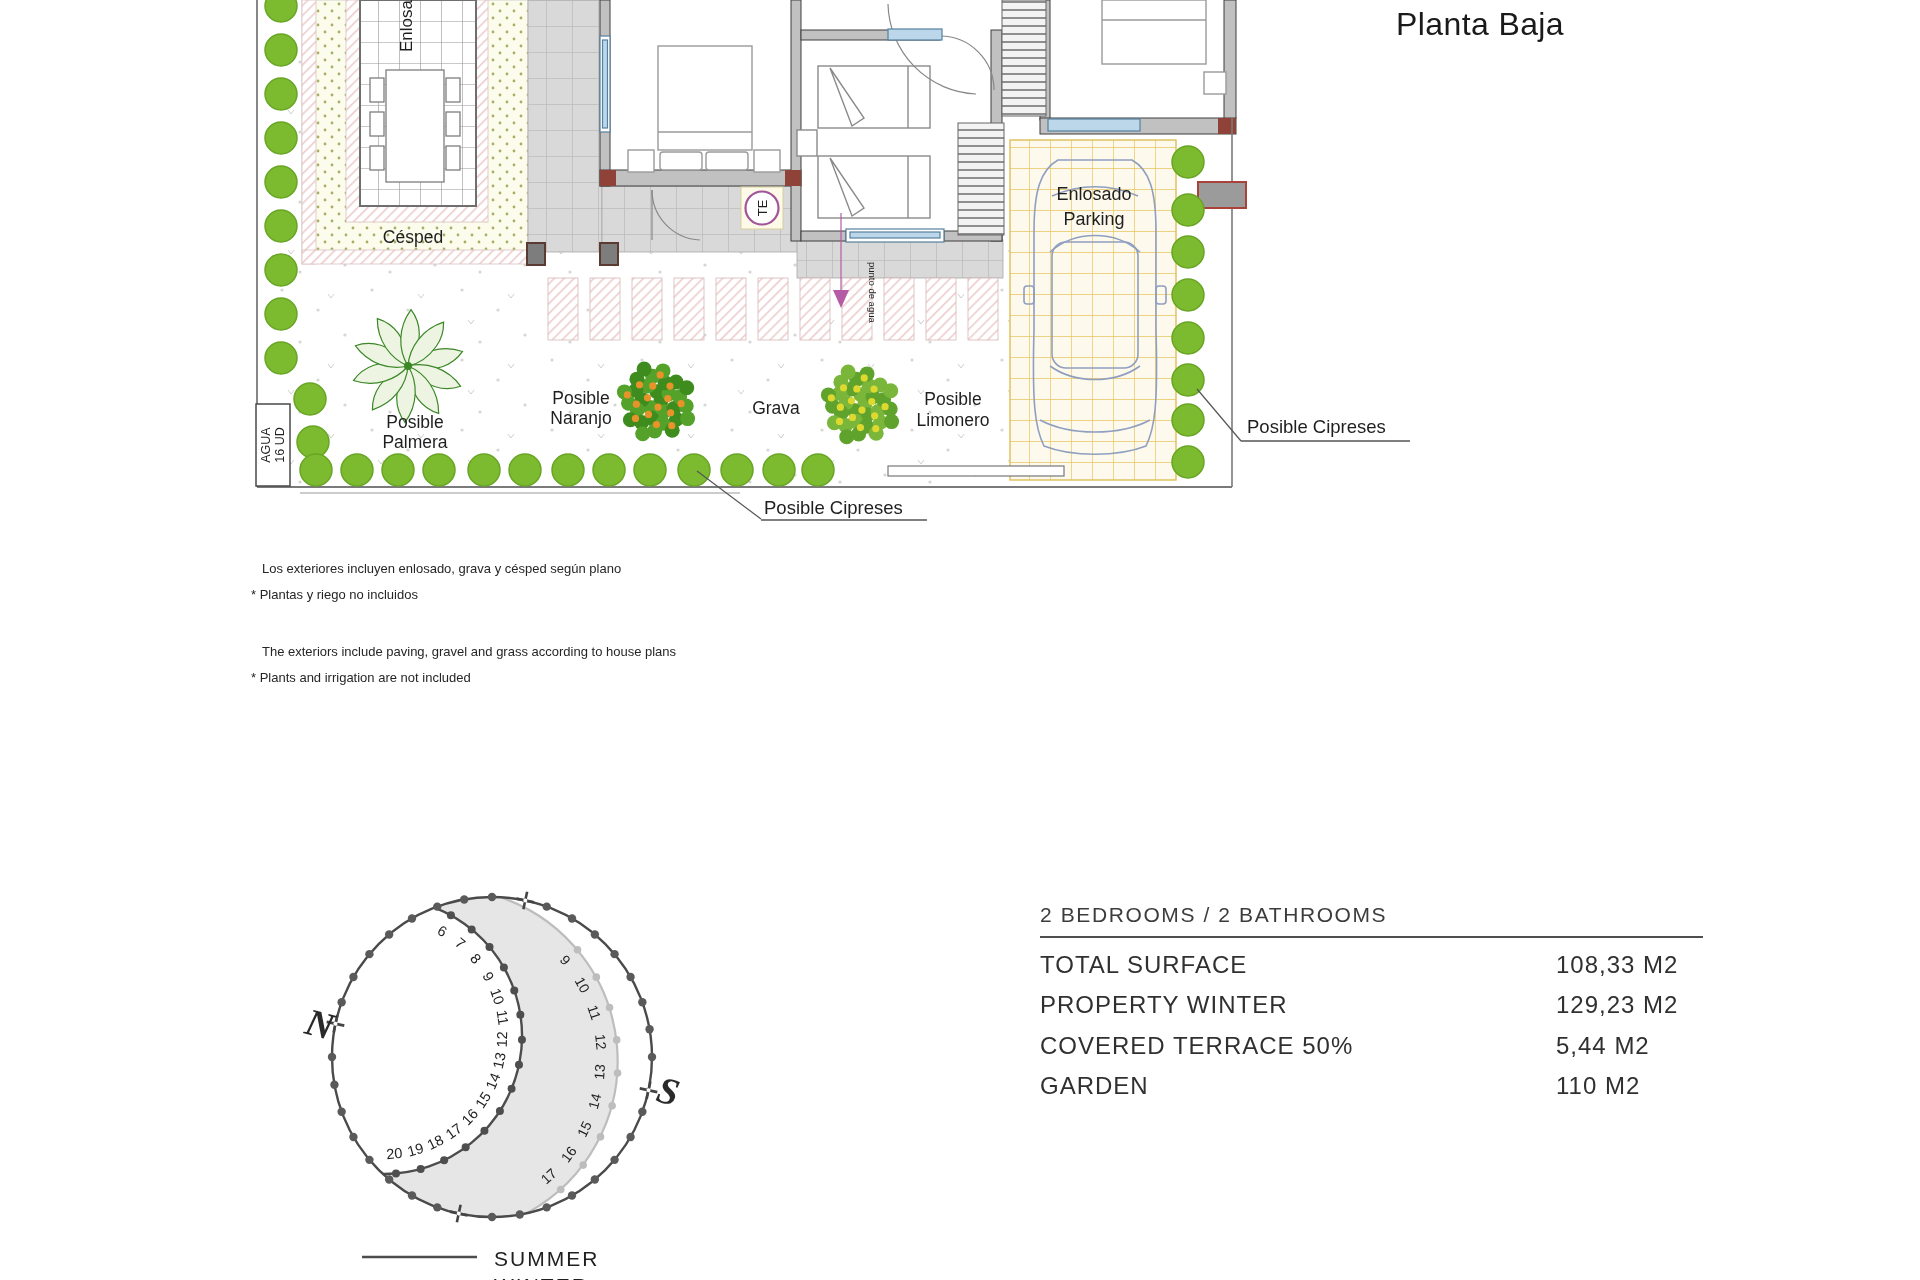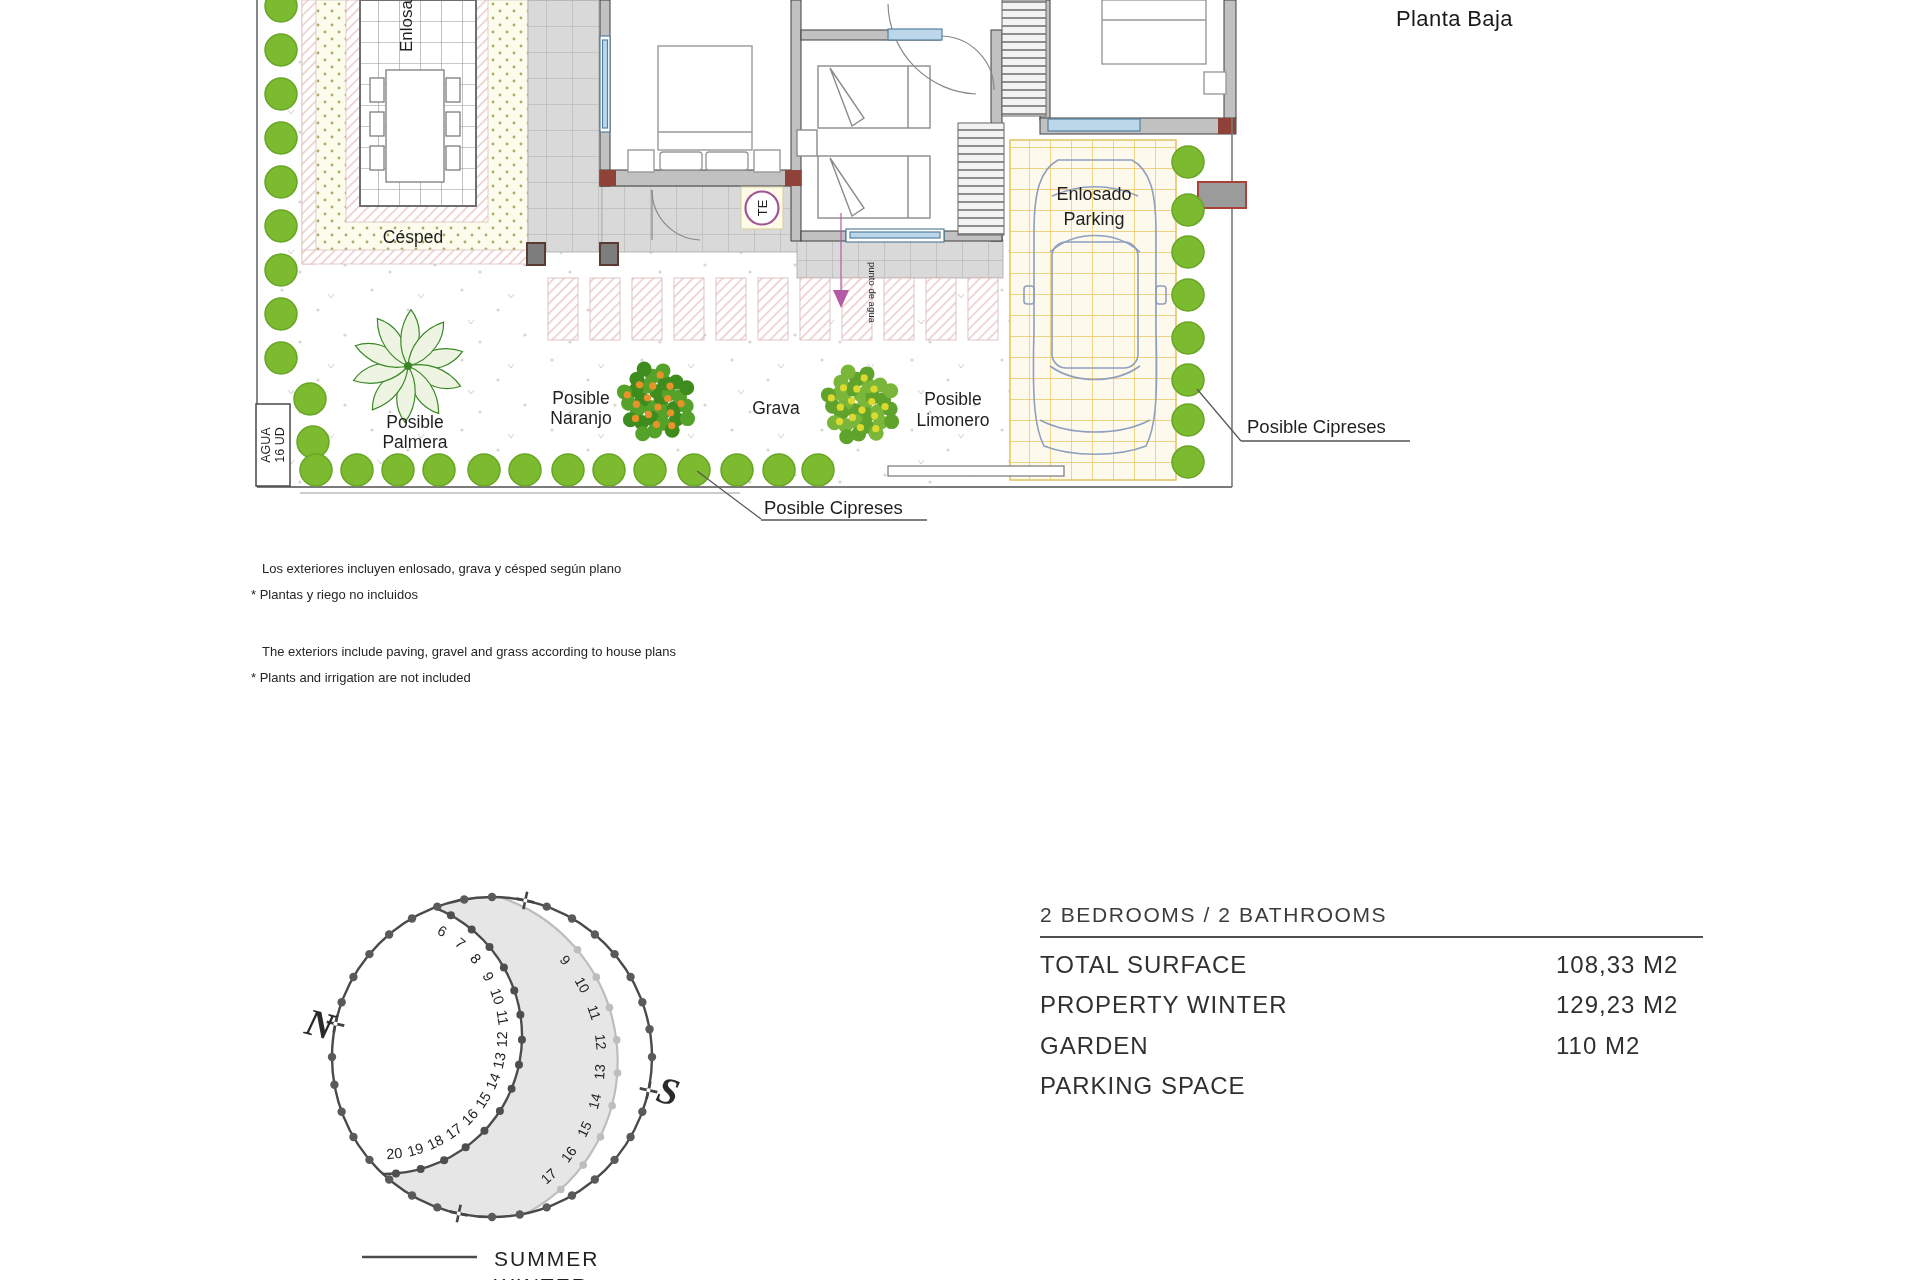--- a/index.html
+++ b/index.html
@@ -1,20 +1,20 @@
 <!DOCTYPE html>
 <html><head>
 <meta charset="utf-8">
 <style>
   html,body{margin:0;padding:0;background:#fff;}
   #page{position:relative;width:1920px;height:1280px;background:#ffffff;overflow:hidden;
         font-family:"Liberation Sans",sans-serif;}
   #plan-svg{position:absolute;left:0;top:0;}
   .ptext{font-family:"Liberation Sans",sans-serif;fill:#1f1f1f;}
-  #page-title{position:absolute;left:1396px;top:6px;font-size:22px;color:#1a1a1a;letter-spacing:.4px;}
+  #page-title{position:absolute;left:1396px;top:6px;font-size:32px;color:#1a1a1a;letter-spacing:.4px;}
   .notes{position:absolute;left:251px;top:556px;font-size:13px;color:#262626;line-height:26px;}
   .nline.indent{padding-left:11px;}
   .nline.gap{margin-top:31px;}
   #specs{position:absolute;left:1040px;top:903px;width:663px;color:#3c3c3c;}
   #spec-heading{font-size:21px;letter-spacing:1.6px;}
   #spec-divider{border-top:2px solid #4f4f4f;margin-top:9px;}
   .srow{height:40.5px;position:relative;display:flex;align-items:flex-end;
         font-size:24px;letter-spacing:1px;color:#303030;}
   .sval{position:absolute;left:492px;bottom:0;margin-left:24px;}
 </style>
@@ -513,22 +513,22 @@
     <div id="spec-rows">
         <div class="srow">
           <span>TOTAL SURFACE</span>
           <span class="sval">108,33 M2</span>
         </div>
         <div class="srow">
           <span>PROPERTY WINTER</span>
           <span class="sval">129,23 M2</span>
         </div>
         <div class="srow">
+          <span>COVERED TERRACE 50%</span>
+          <span class="sval">5,44 M2</span>
+        </div>
+        <div class="srow">
           <span>GARDEN</span>
           <span class="sval">110 M2</span>
-        </div>
-        <div class="srow">
-          <span>PARKING SPACE</span>
-          <span class="sval"></span>
         </div>
       </div>
   </div>
 </div>
 
 </body></html>

